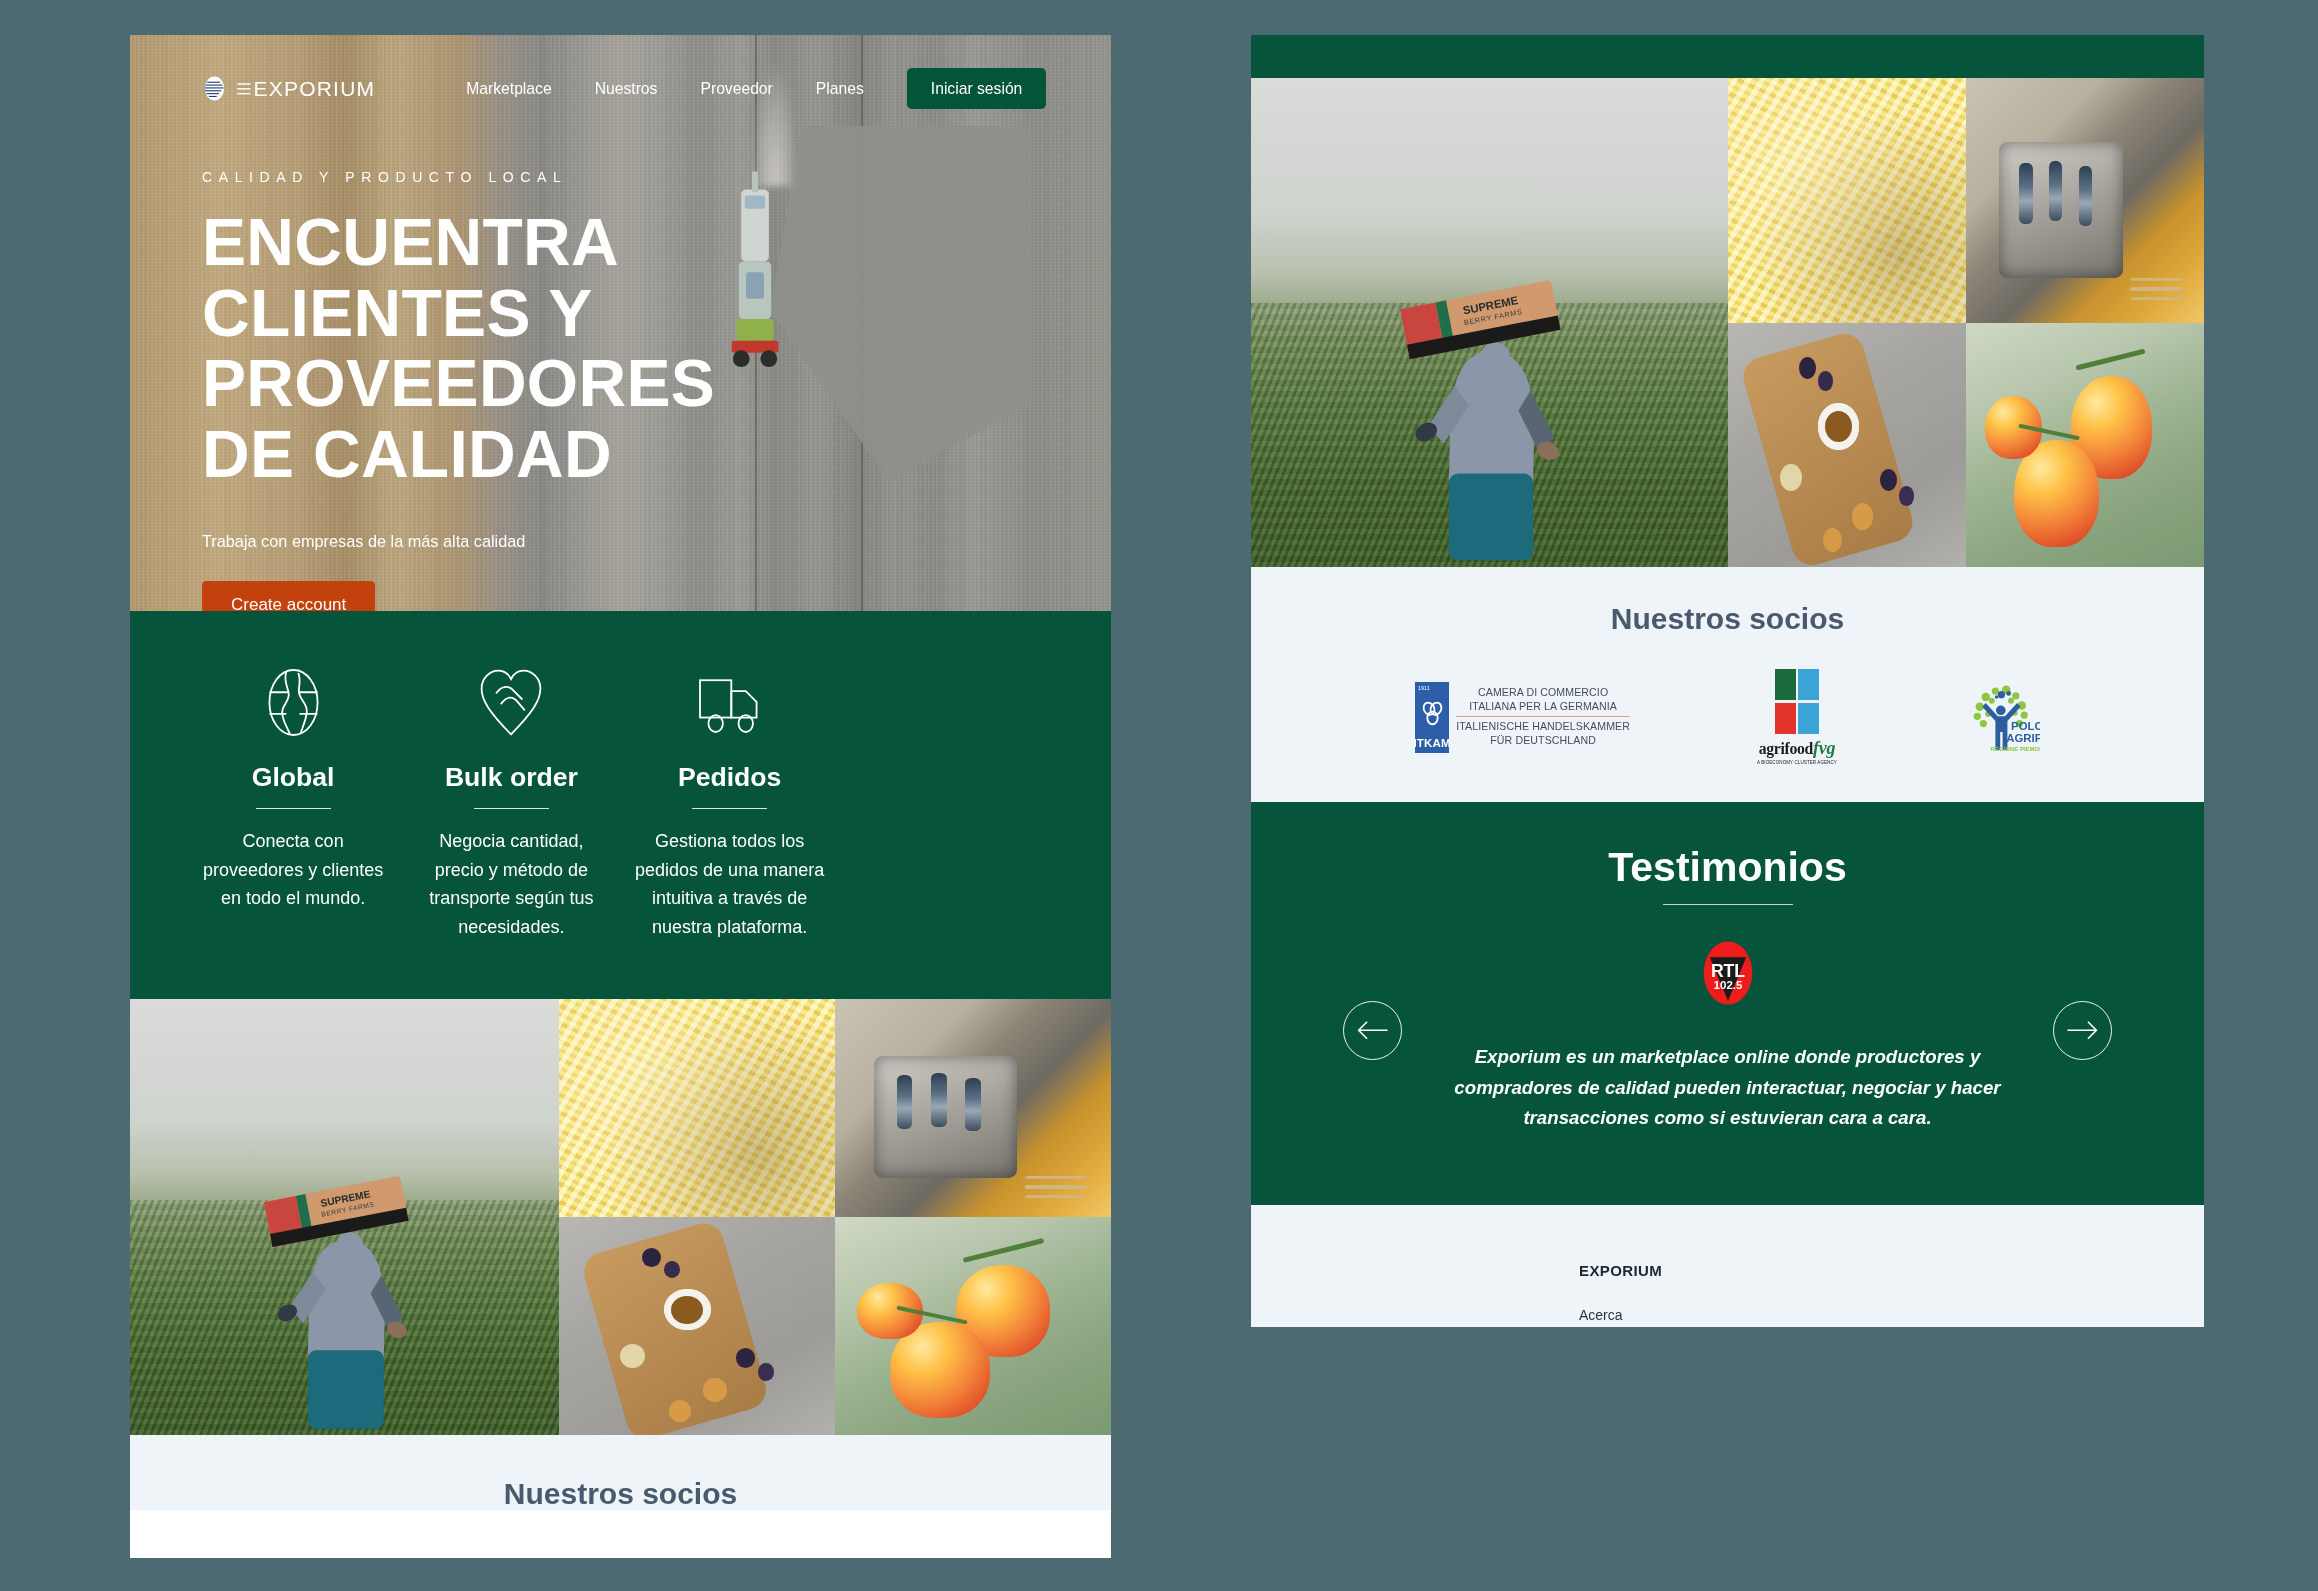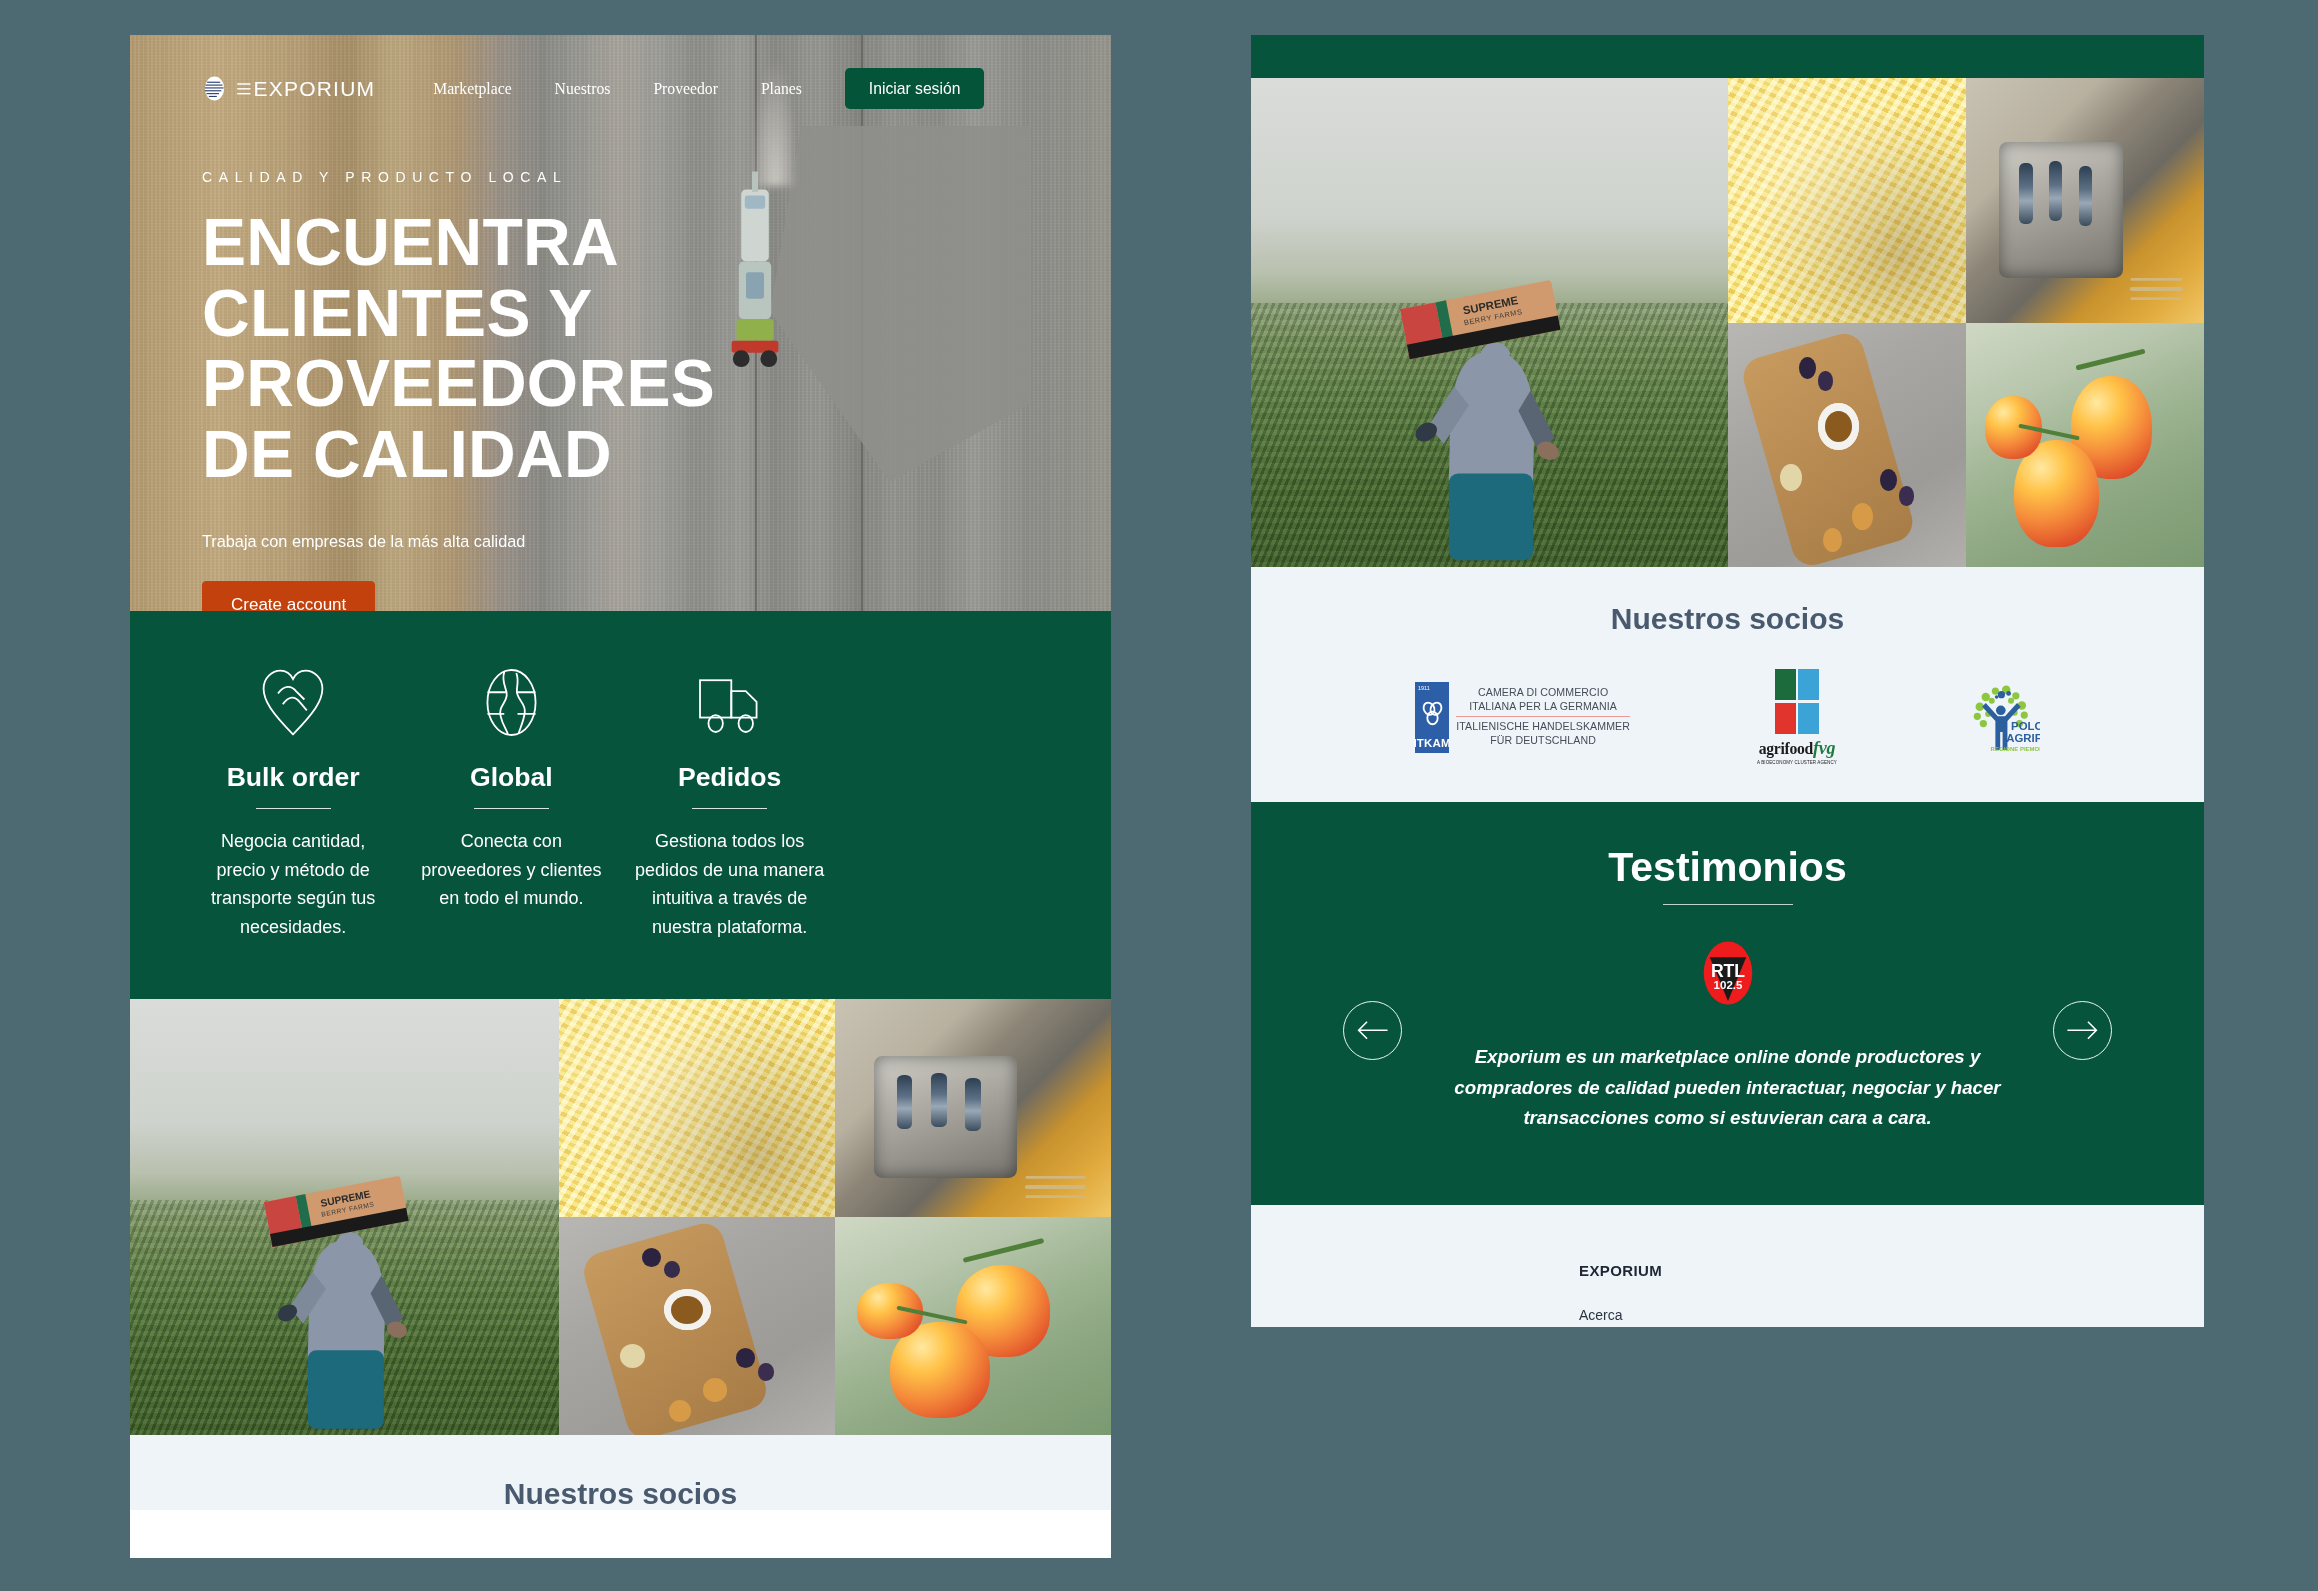--- a/index.html
+++ b/index.html
@@ -87,22 +87,21 @@
     font-size: 21px;
     letter-spacing: 1.2px;
     font-weight: 400;
     white-space: nowrap;
   }
   .brand-e { display:inline-block; width: 15.7px; height: 15.7px; margin-right: 2.4px; vertical-align: -1.2px; }
   .nav-links {
     display: flex;
     align-items: center;
     gap: 43px;
-    margin-left: 58px;
-    font-family: Liberation Serif, serif;
+    margin-left: 91px;
   }
   .nav-link {
     color: #ffffff;
     font-size: 15.7px;
     text-decoration: none;
     white-space: nowrap;
     cursor: pointer;
   }
   .btn-login {
     margin-left: 43px;
@@ -416,43 +415,43 @@
         <h1 class="headline">ENCUENTRA CLIENTES Y PROVEEDORES DE CALIDAD</h1>
         <p class="subhead">Trabaja con empresas de la más alta calidad</p>
         <button class="btn-create">Create account</button>
       </div>
     </section>
 
     <section class="features">
 
       <div class="feature">
         <div class="feature-icon">
-          <svg width="66" height="71" viewBox="0 0 110 118">
-            <path d="M55 112 C20 76 6 56 6 36 C6 18 20 6 34 6 C44 6 51 12 55 20 C59 12 66 6 76 6 C90 6 104 18 104 36 C104 56 90 76 55 112 Z" fill="none" stroke="#fff" stroke-width="3"></path>
-            <path d="M30 44 C40 30 52 30 60 40 L74 54" fill="none" stroke="#fff" stroke-width="3"></path>
-            <path d="M38 62 C48 48 58 48 66 58 L78 72" fill="none" stroke="#fff" stroke-width="3"></path>
-          </svg>
-        </div>
-        <div class="feature-title">Bulk order</div>
-        <div class="feature-rule"></div>
-        <div class="feature-desc">Negocia cantidad, precio y método de transporte según tus necesidades.</div>
-      </div>
-
-      <div class="feature">
-        <div class="feature-icon">
           <svg width="63" height="71" viewBox="0 0 104 118">
             <ellipse cx="52" cy="59" rx="40" ry="54" fill="none" stroke="#fff" stroke-width="3"></ellipse>
             <path d="M12 42 H44 M60 42 H92 M12 78 H40 M62 78 H92" stroke="#fff" stroke-width="3" fill="none"></path>
             <path d="M40 8 C34 28 46 36 44 48 C42 62 30 66 34 82 C37 96 44 104 46 112" fill="none" stroke="#fff" stroke-width="3"></path>
             <path d="M60 10 C66 26 58 36 62 46 C66 58 76 62 74 76 C72 92 66 102 64 110" fill="none" stroke="#fff" stroke-width="3"></path>
           </svg>
         </div>
         <div class="feature-title">Global</div>
         <div class="feature-rule"></div>
         <div class="feature-desc">Conecta con proveedores y clientes en todo el mundo.</div>
+      </div>
+
+      <div class="feature">
+        <div class="feature-icon">
+          <svg width="66" height="71" viewBox="0 0 110 118">
+            <path d="M55 112 C20 76 6 56 6 36 C6 18 20 6 34 6 C44 6 51 12 55 20 C59 12 66 6 76 6 C90 6 104 18 104 36 C104 56 90 76 55 112 Z" fill="none" stroke="#fff" stroke-width="3"></path>
+            <path d="M30 44 C40 30 52 30 60 40 L74 54" fill="none" stroke="#fff" stroke-width="3"></path>
+            <path d="M38 62 C48 48 58 48 66 58 L78 72" fill="none" stroke="#fff" stroke-width="3"></path>
+          </svg>
+        </div>
+        <div class="feature-title">Bulk order</div>
+        <div class="feature-rule"></div>
+        <div class="feature-desc">Negocia cantidad, precio y método de transporte según tus necesidades.</div>
       </div>
 
 
       <div class="feature">
         <div class="feature-icon">
           <svg width="71" height="71" viewBox="0 0 118 118">
             <rect x="10" y="22" width="52" height="62" fill="none" stroke="#fff" stroke-width="3"></rect>
             <path d="M62 40 H86 L104 58 V84 H62 Z" fill="none" stroke="#fff" stroke-width="3"></path>
             <ellipse cx="36" cy="94" rx="12" ry="14" fill="none" stroke="#fff" stroke-width="3"></ellipse>
             <ellipse cx="86" cy="94" rx="12" ry="14" fill="none" stroke="#fff" stroke-width="3"></ellipse>

